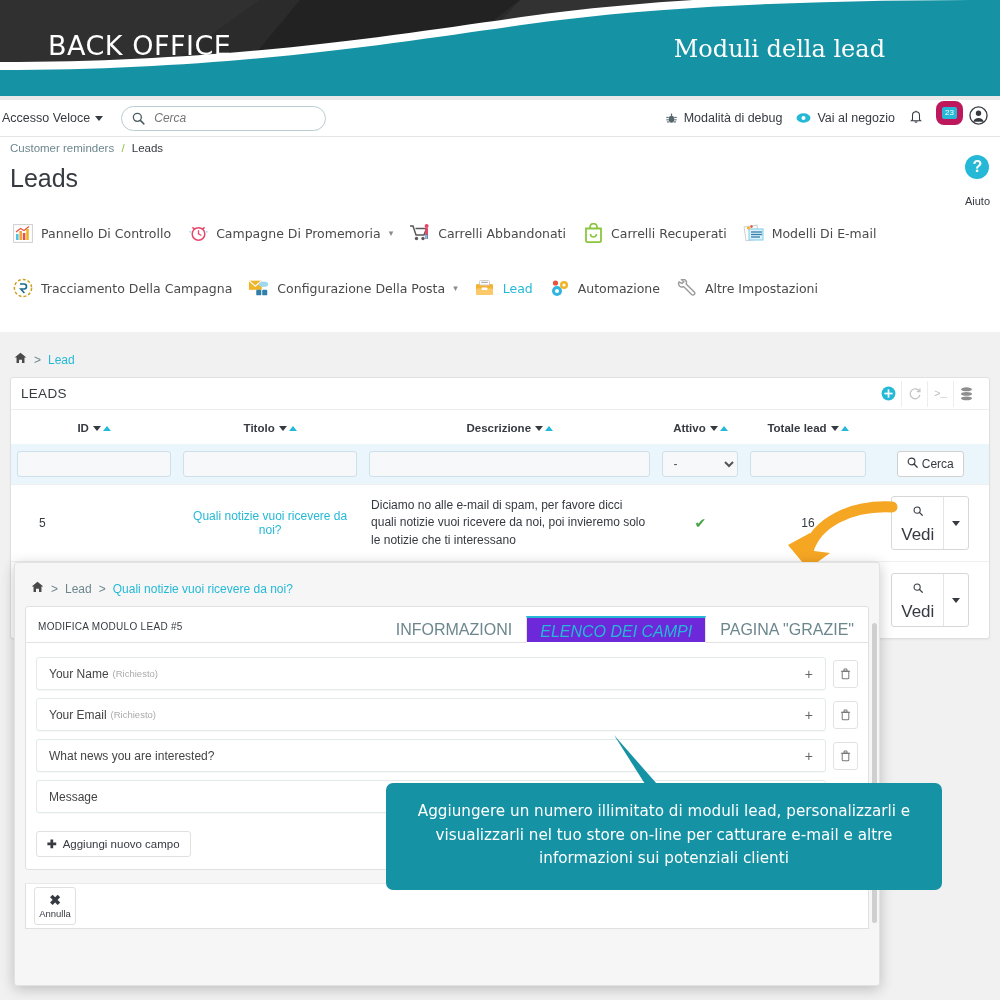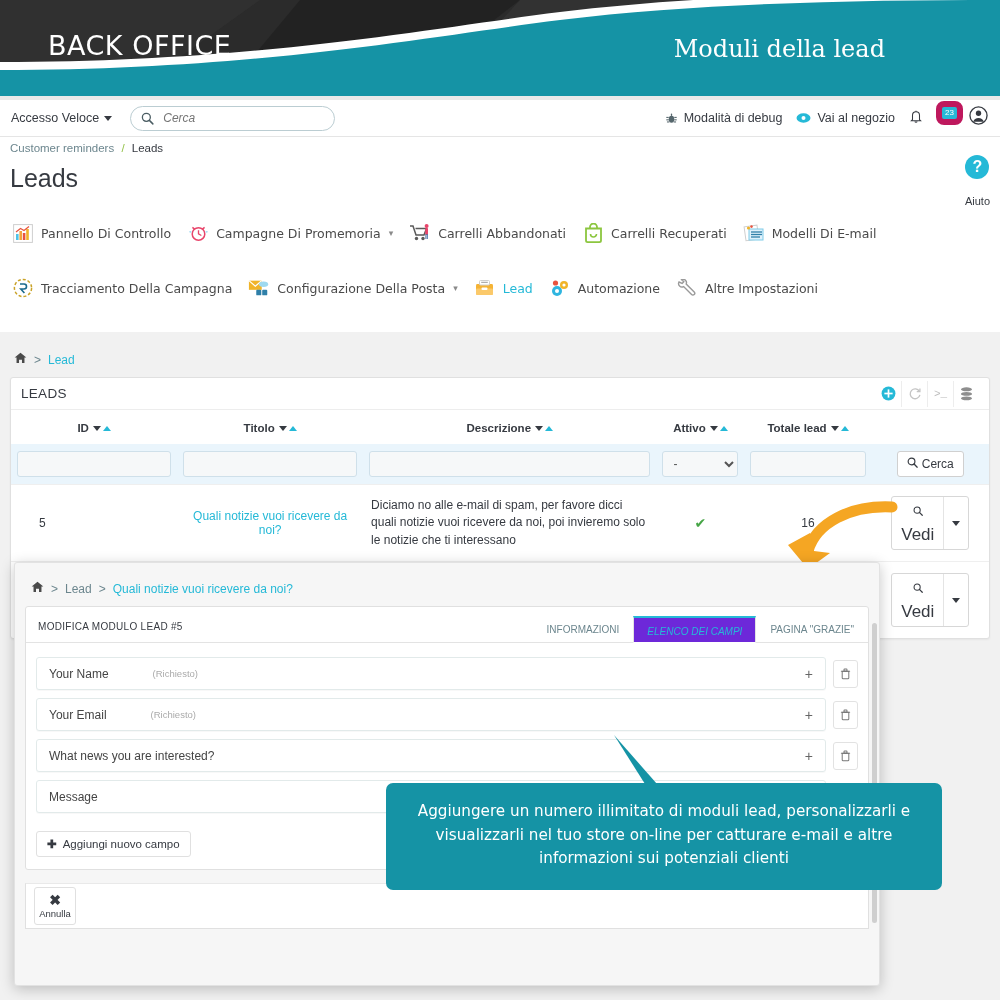--- a/index.html
+++ b/index.html
@@ -25,21 +25,21 @@
     font-family:"DejaVu Serif", serif; font-style:normal;
   }
 
   
   .topbar {
     position:absolute; left:0; top:100px; width:1000px; height:37px;
     background:#ffffff; border-bottom:1px solid #e5e5e5;
     display:flex; align-items:center;
   }
   .quick-access {
-    font-size:12.5px; color:#363a41; margin-left:11px; display:flex; align-items:center; gap:5px;
+    font-size:12.5px; color:#363a41; margin-left:2px; display:flex; align-items:center; gap:5px;
     cursor:pointer;
   }
   .caret-dn { width:0;height:0;border-left:4px solid transparent;border-right:4px solid transparent;border-top:5px solid #363a41; }
   .searchbox {
     margin-left:18px; width:205px; height:25px; border:1px solid #bbcdd2; border-radius:14px;
     display:flex; align-items:center; gap:9px; padding:0 10px; background:#fff;
   }
   .searchbox .s-icon { color:#6c868e; font-size:13px; display:flex; }
   .searchbox input {
     border:none; outline:none; font-size:12px; color:#8a9aa0;
@@ -139,34 +139,33 @@
     background:#f6f6f6; border:1px solid #e2e2e2; border-radius:3px;
     box-shadow:0 3px 14px rgba(0,0,0,.22); overflow:hidden;
   }
   .ov-bc { font-size:12px; color:#6c868e; padding:18px 16px 10px 16px; display:flex; align-items:center; gap:7px; }
   .ov-bc a { color:#25b9d7; text-decoration:none; }
   .ov-card { margin:0 10px; background:#fff; border:1px solid #e0e0e0; border-radius:3px; }
   .ov-head { display:flex; align-items:flex-end; height:36px; padding-left:12px; border-bottom:1px solid #e3e3e3; }
   .ov-head-title { font-size:10px; color:#363a41; letter-spacing:.3px; padding-bottom:10px; }
   .ov-tabs { margin-left:auto; display:flex; align-items:flex-end; height:100%; }
   .ov-tab {
-    font-size:10px; color:#6c868e; padding:0 13px; height:27px; line-height:27px;
+    font-size:16px; color:#6c868e; padding:0 13px; height:27px; line-height:27px;
     border:1px solid transparent; cursor:pointer;
   }
   .ov-tab.active {
     color:#25b9d7; background:#6d28d9; border:1px solid #e3e3e3; border-bottom-color:#fff;
     border-top:2px solid #25b9d7; margin-bottom:-1px;font-style:italic;
   }
   .fields { padding:14px 10px 4px 10px; }
   .field-row { display:flex; align-items:center; gap:7px; margin-bottom:8px; }
   .field-box {
     flex:1; height:33px; border:1px solid #e2eaea; border-radius:3px; background:#fff;
     display:flex; align-items:center; padding:0 12px; cursor:move;
     box-shadow:0 1px 1px rgba(0,0,0,.03);
-    gap:40px;
   }
   .field-name { font-size:12px; color:#444; }
   .field-req { font-size:9.5px; color:#aaa; margin-left:4px; }
   .field-plus { margin-left:auto; font-size:14px; color:#666; cursor:pointer; }
   .trash-btn {
     width:25px; height:28px; border:1px solid #e2e2e2; border-radius:3px; background:#fff;
     display:flex; align-items:center; justify-content:center; font-size:12px; color:#777; cursor:pointer;
   }
   .add-field {
     margin:6px 0 0 10px; display:inline-flex; align-items:center; gap:6px;

